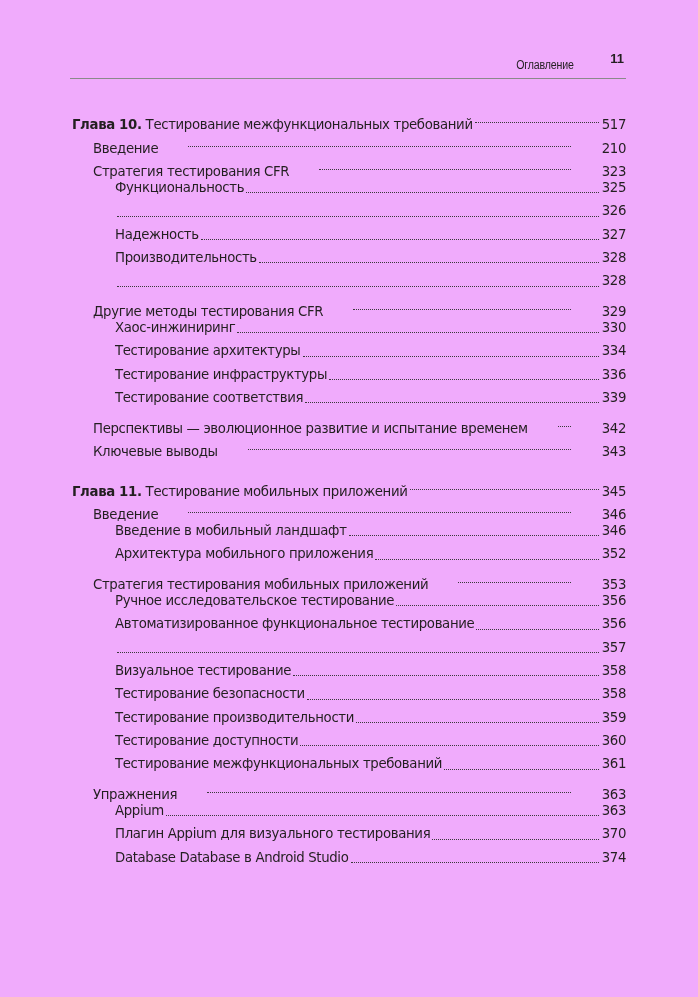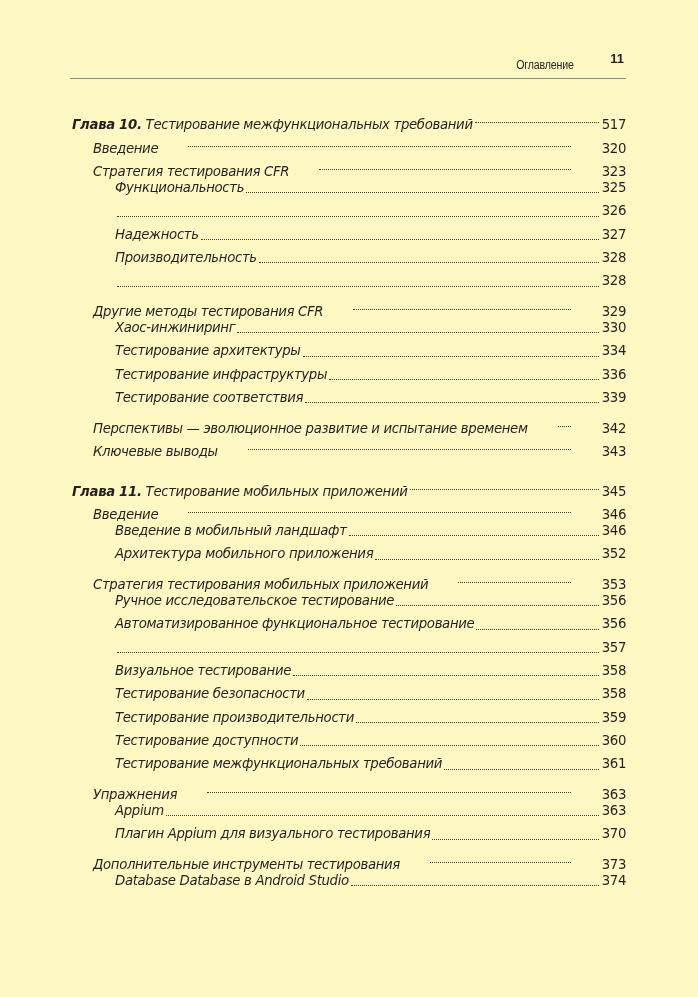--- a/index.html
+++ b/index.html
@@ -12,21 +12,21 @@
       height: 997px;
       position: relative;
       overflow: hidden;
       font-family: "DejaVu Sans", sans-serif;
       color: #231f20;
     }
     .page {
       position: absolute;
       left: 0; top: 0;
       width: 698px; height: 997px;
-      background: #fef9c3;
+      background: #f0abfc;
     }
     .running-head {
       position: absolute;
       left: 70px;
       width: 556px;
       top: 50px;
       height: 28px;
       border-bottom: 1.6px solid #8a8a8a;
     }
     .running-head .head-title {
@@ -69,21 +69,20 @@
       font-size: 13.3px;
       line-height: 23.35px;
       white-space: nowrap;
       letter-spacing: -0.35px;
     }
     .toc-row.lvl-0 { padding-left: 0; }
     .toc-row.lvl-1 { padding-left: 21px; gap: 28px; }
     .toc-row.lvl-2 { padding-left: 43px; align-items: flex-end; }
     .toc-row .label-wrap {
       flex: 0 0 auto;
-      font-style: italic;
     }
     .toc-row .chapter-prefix {
       font-weight: bold;
       margin-right: 4px;
     }
     .toc-row .leader {
       flex: 1 1 auto;
       overflow: hidden;
       height: 23.35px;
       position: relative;
@@ -114,21 +113,21 @@
   <div class="toc" id="toc">
       <div class="chapter">
         <div class="toc-row lvl-0">
           <span class="label-wrap"><span class="chapter-prefix">Глава 10.</span><span>Тестирование межфункциональных требований</span></span>
           <span class="leader"></span>
           <span class="page-ref">517</span>
         </div>
         <div class="toc-row lvl-1">
           <span class="label-wrap">Введение</span>
           <span class="leader"></span>
-          <span class="page-ref">320</span>
+          <span class="page-ref">210</span>
         </div>
         <div class="toc-row lvl-1">
           <span class="label-wrap">Стратегия тестирования CFR</span>
           <span class="leader"></span>
           <span class="page-ref">323</span>
         </div>
         <div class="toc-row lvl-2">
           <span class="label-wrap">Функциональность</span>
           <span class="leader"></span>
           <span class="page-ref">325</span>
@@ -259,25 +258,20 @@
         </div>
         <div class="toc-row lvl-2">
           <span class="label-wrap">Appium</span>
           <span class="leader"></span>
           <span class="page-ref">363</span>
         </div>
         <div class="toc-row lvl-2">
           <span class="label-wrap">Плагин Appium для визуального тестирования</span>
           <span class="leader"></span>
           <span class="page-ref">370</span>
-        </div>
-        <div class="toc-row lvl-1">
-          <span class="label-wrap">Дополнительные инструменты тестирования</span>
-          <span class="leader"></span>
-          <span class="page-ref">373</span>
         </div>
         <div class="toc-row lvl-2">
           <span class="label-wrap">Database Database в Android Studio</span>
           <span class="leader"></span>
           <span class="page-ref">374</span>
         </div>
       </div>
     </div>
 </div>
 

